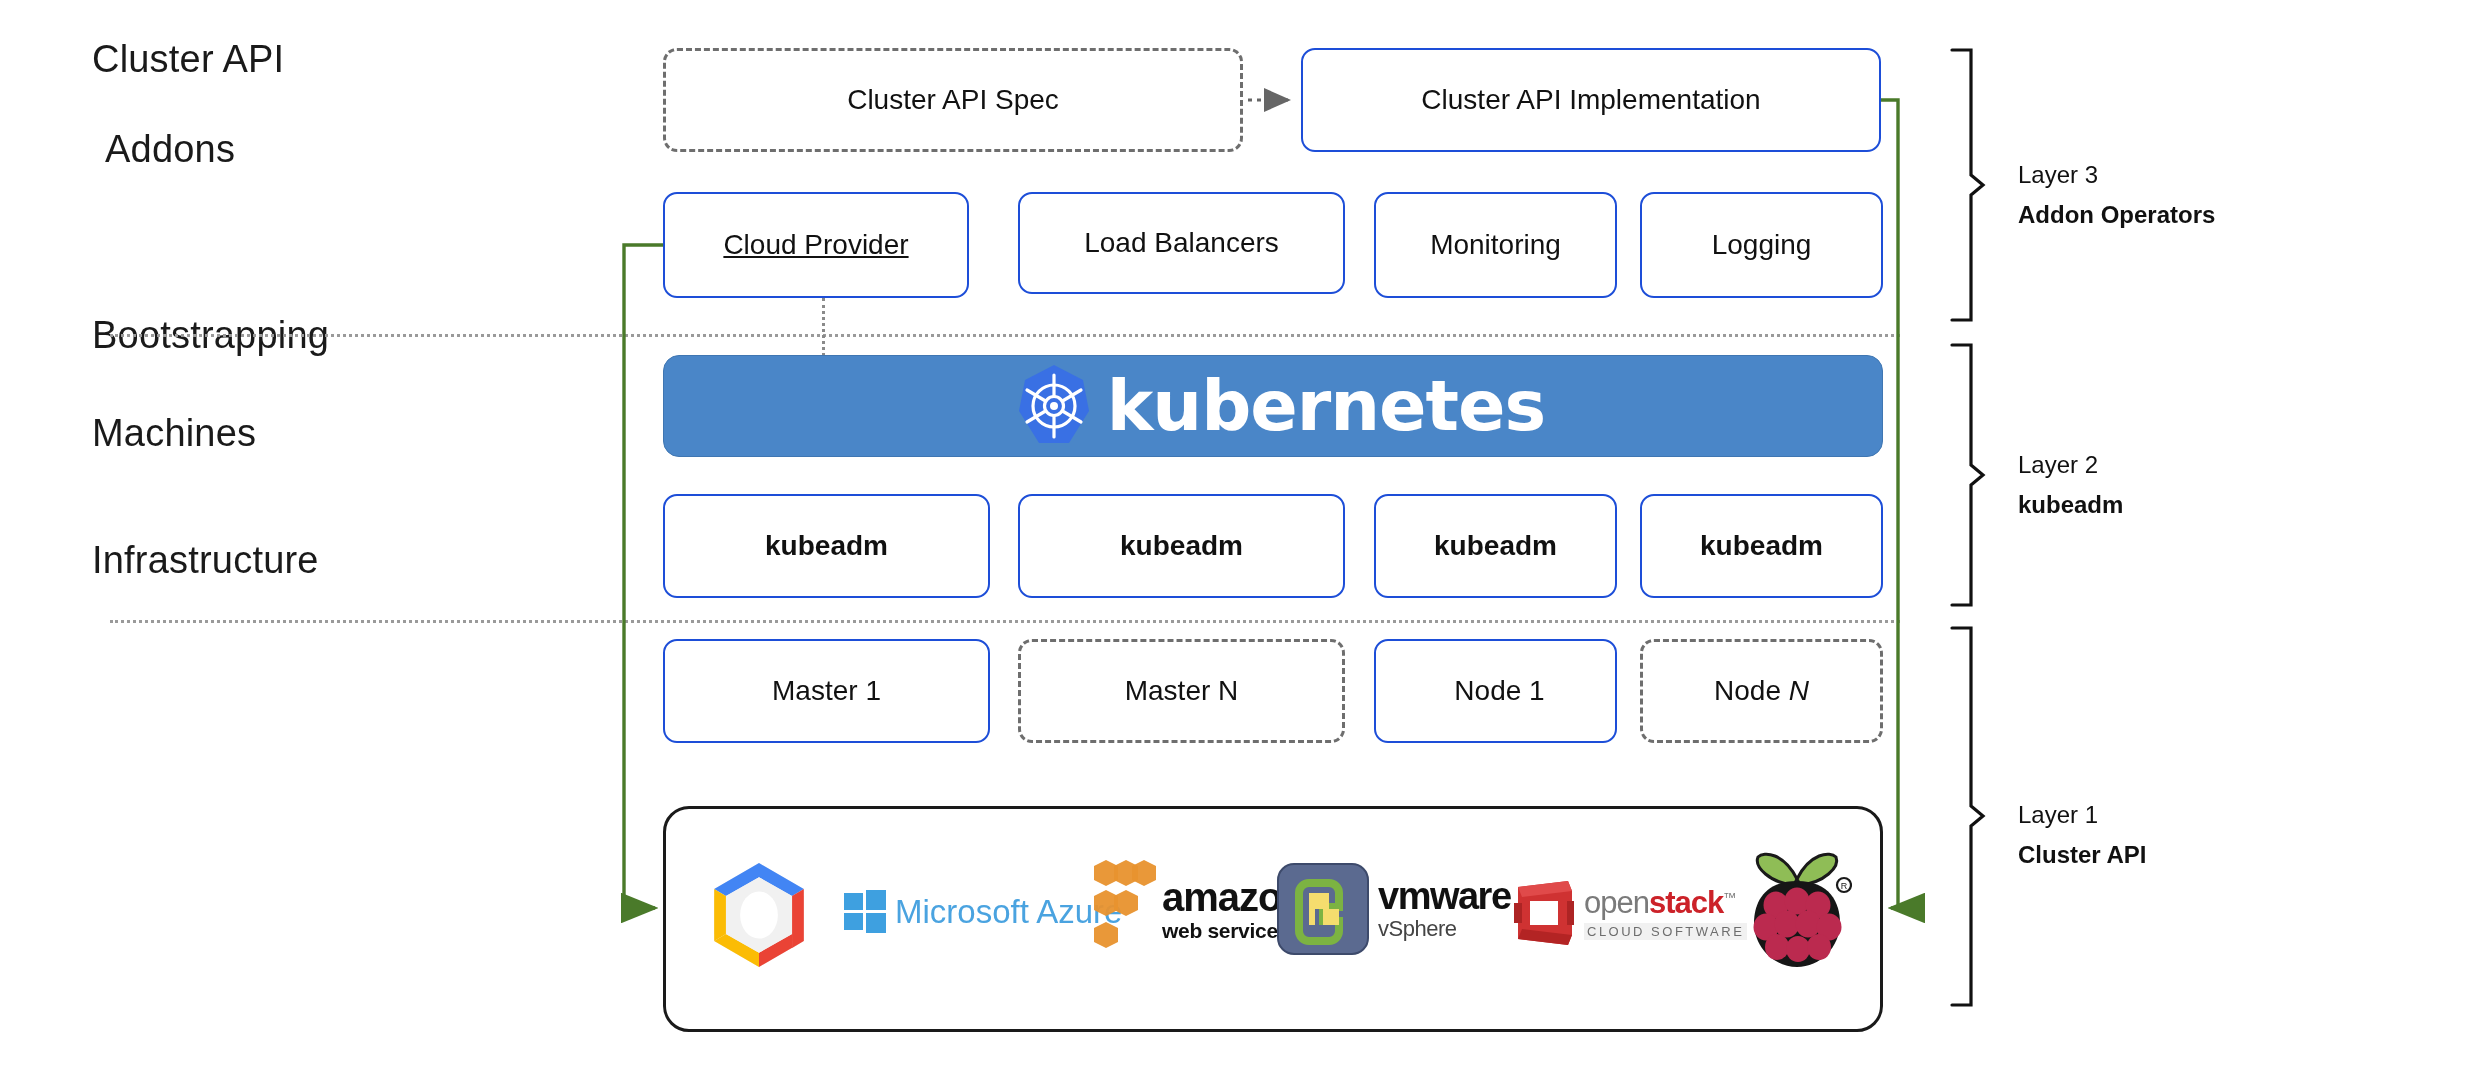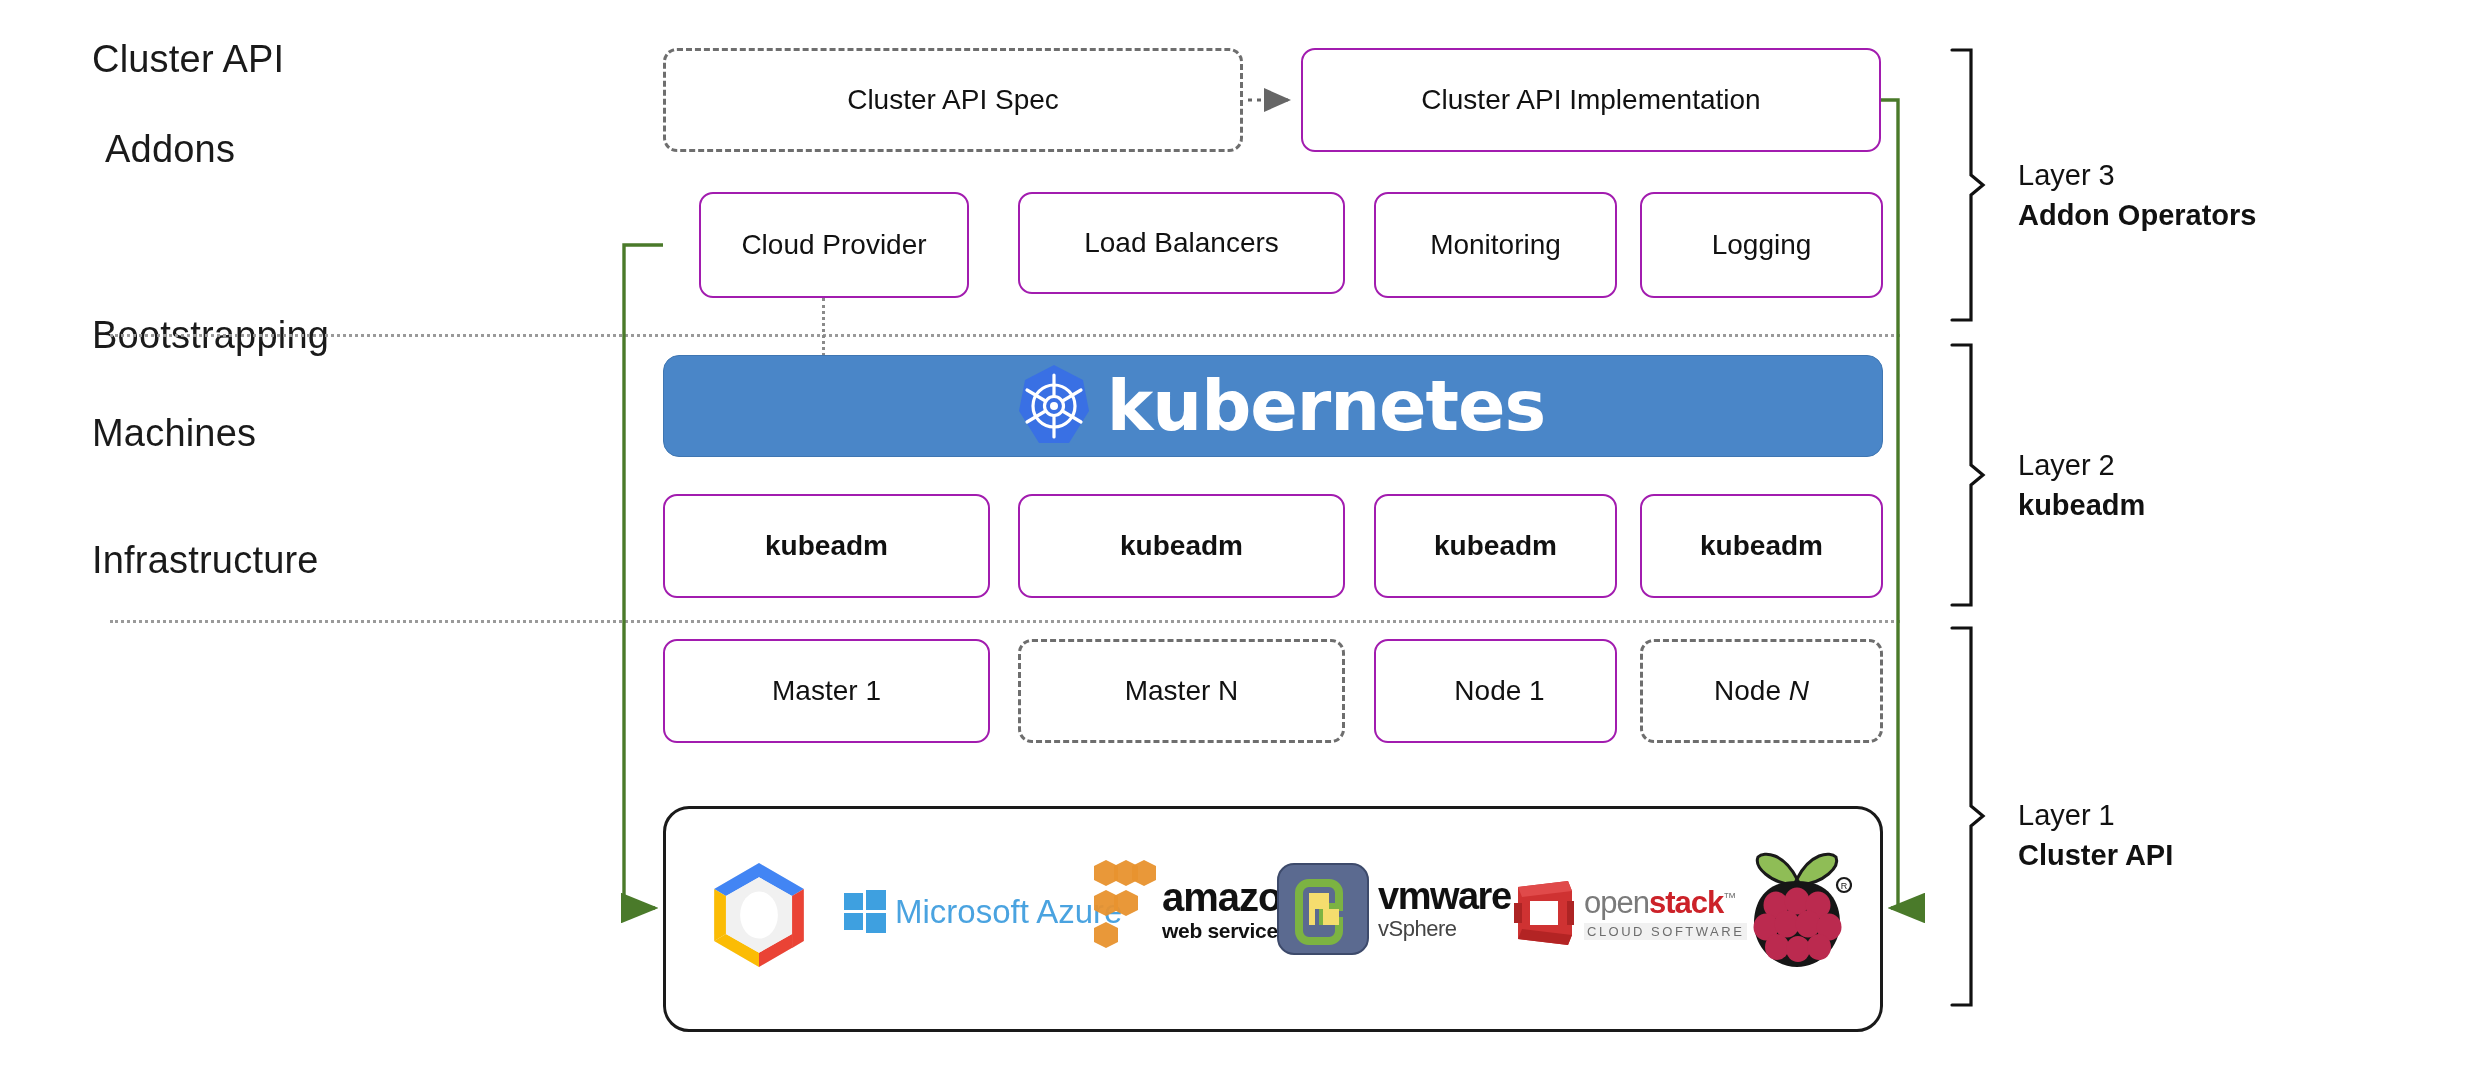--- a/index.html
+++ b/index.html
@@ -11,21 +11,21 @@
 
   
   .rowlabel{
     position:absolute;font-size:38px;line-height:42px;color:#1a1a1a;
     white-space:nowrap;letter-spacing:.2px;
   }
 
   
   .box{
     position:absolute;box-sizing:border-box;background:#fff;
-    border:2px solid #a21caf;border-radius:14px;
+    border:2px solid #1d4ed8;border-radius:14px;
     display:flex;align-items:center;justify-content:center;
     font-size:28px;color:#111;text-align:center;
   }
   .box.dashed{border-style:dashed;border-color:#6e6e6e;border-width:3px;}
   .box.bold{font-weight:bold;}
   .infra-box{
     position:absolute;box-sizing:border-box;background:#fff;
     border:3px solid #1a1a1a;border-radius:26px;
   }
 
@@ -38,21 +38,21 @@
   .k8s-word{
     color:#fff;font-size:70px;font-weight:bold;letter-spacing:-1px;
     font-family:"DejaVu Sans","Liberation Sans",sans-serif;
   }
 
   
   .hsep{position:absolute;border-top:3px dotted #9a9a9a;height:0;}
   .vdot{position:absolute;border-left:3px dotted #8a8a8a;width:0;}
 
   
-  .layerlabel{position:absolute;font-size:29px;line-height:40px;color:#111;white-space:nowrap;}
+  .layerlabel{position:absolute;font-size:24px;line-height:40px;color:#111;white-space:nowrap;}
   .layerlabel b{font-weight:bold;display:block;}
 
   
   .overlay{position:absolute;inset:0;pointer-events:none;}
 
   
   .logo{position:absolute;display:flex;align-items:center;}
   .azure-text{
     color:#4aa3e0;font-size:33px;font-weight:normal;margin-left:8px;white-space:nowrap;
   }
@@ -83,21 +83,21 @@
   <div class="hsep" style="left:110px;top:334px;width:1790px;"></div>
   <div class="hsep" style="left:110px;top:620px;width:1790px;"></div>
 
   <div class="box dashed" style="left:663px;top:48px;width:580px;height:104px;">
     <span>Cluster API Spec</span>
   </div>
   <div class="box" style="left:1301px;top:48px;width:580px;height:104px;">
     <span>Cluster API Implementation</span>
   </div>
 
-  <div class="box" style="left:699px;top:192px;width:270px;height:106px;">
+  <div class="box" style="left:663px;top:192px;width:306px;height:106px;text-decoration:underline;">
     <span>Cloud Provider</span>
   </div>
   <div class="box" style="left:1018px;top:192px;width:327px;height:102px;">
     <span>Load Balancers</span>
   </div>
   <div class="box" style="left:1374px;top:192px;width:243px;height:106px;">
     <span>Monitoring</span>
   </div>
   <div class="box" style="left:1640px;top:192px;width:243px;height:106px;">
     <span>Logging</span>

